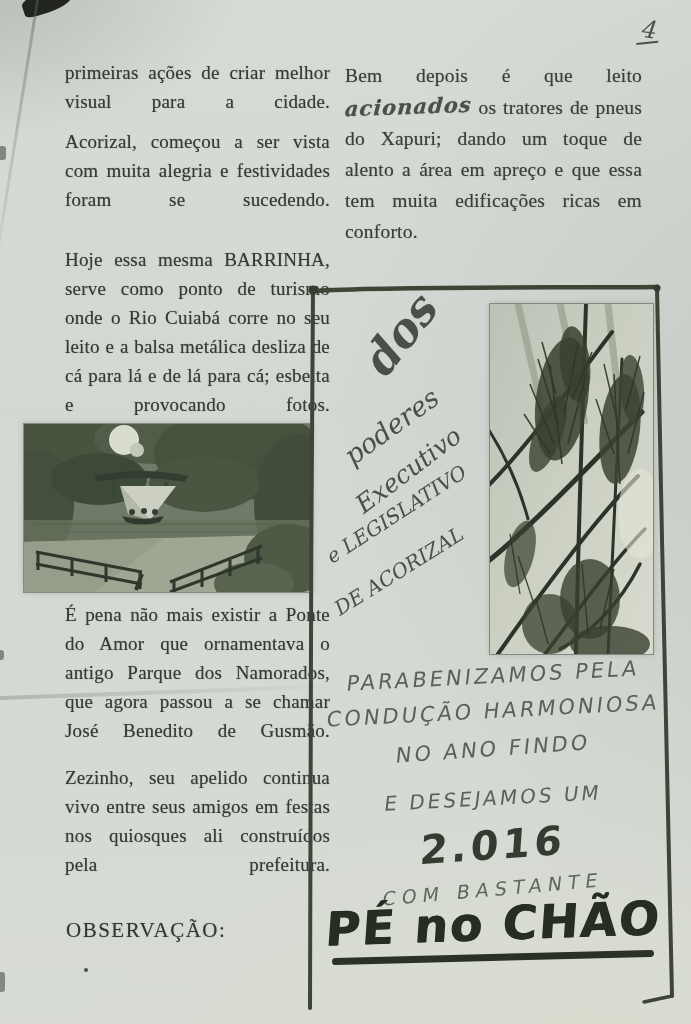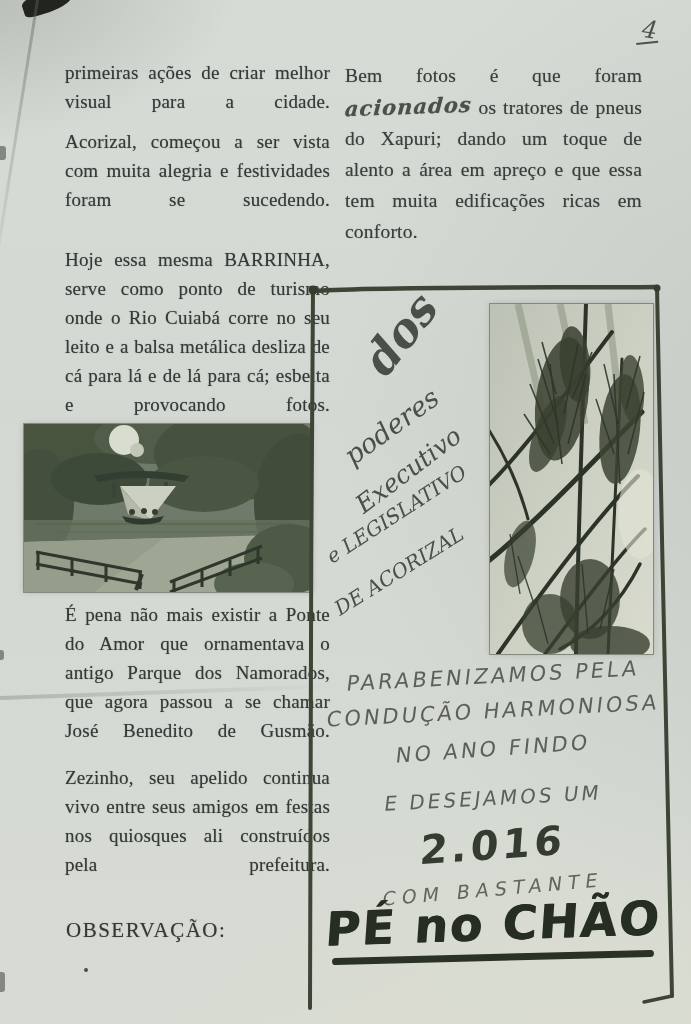--- a/index.html
+++ b/index.html
@@ -136,21 +136,21 @@
       <line x1="118" y1="150" x2="112" y2="166" stroke="#2e372c" stroke-width="4"></line>
     </svg>
   </div>
 
   <div class="typed" style="left:65px;top:600px;width:265px;">É pena não mais existir a Ponte do Amor que ornamentava o antigo Parque dos Namorados, que agora passou a se chamar José Benedito de Gusmão.</div>
   <div class="typed" style="left:65px;top:763px;width:265px;">Zezinho, seu apelido continua vivo entre seus amigos em festas nos quiosques ali construídos pela prefeitura.</div>
   <div class="obs" style="left:66px;top:918px;">OBSERVAÇÃO:</div>
   <div style="position:absolute;left:84px;top:968px;width:4px;height:4px;background:#4a5048;border-radius:50%;"></div>
 
   <div class="typed" style="left:345px;top:60px;width:297px;font-size:19.5px;line-height:31px;color:#39403b;">
-    <span>Bem fotos é que foram </span><span class="hand-word">acionados</span><span> os tratores de pneus do Xapuri; dando um toque de alento a área em apreço e que essa tem muita edificações ricas em conforto.</span>
+    <span>Bem depois é que leito </span><span class="hand-word">acionados</span><span> os tratores de pneus do Xapuri; dando um toque de alento a área em apreço e que essa tem muita edificações ricas em conforto.</span>
   </div>
 
   <svg style="position:absolute;left:300px;top:275px;" width="391" height="749" viewBox="0 0 391 749">
     <g stroke="#3c4536" fill="none" stroke-linecap="round">
       <path d="M13 16 C 90 11, 260 13, 357 12" stroke-width="4.5"></path>
       <path d="M13 14 C 11 250, 10 550, 10 733" stroke-width="4"></path>
       <path d="M357 12 C 362 250, 368 600, 372 721" stroke-width="4"></path>
       <path d="M372 721 L 344 727" stroke-width="3.5"></path>
     </g>
     <circle cx="13" cy="15" r="4.5" fill="#343d2f"></circle>

